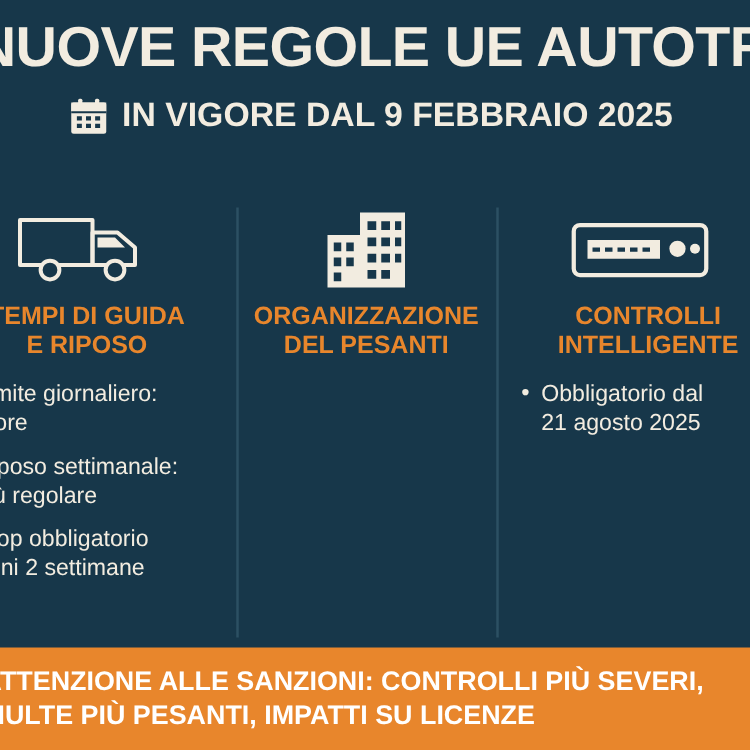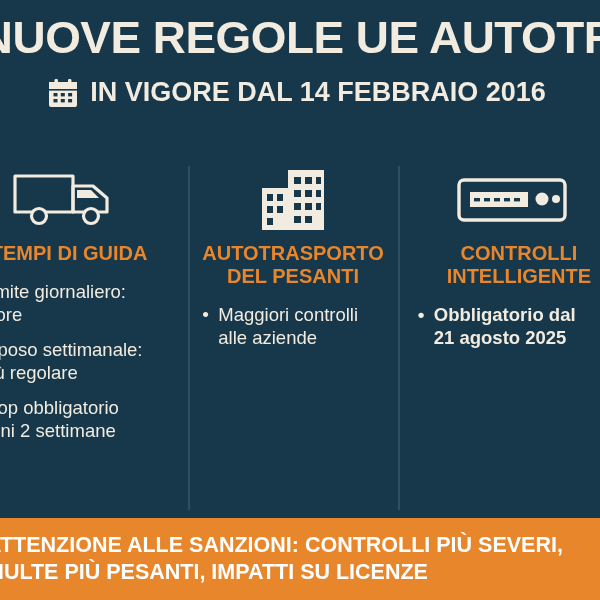--- a/index.html
+++ b/index.html
@@ -122,21 +122,21 @@
     color: #f2ece0;
   }
 
   
   .col-1 { padding-left: 0; }
   .col-1 .col-title { margin-left: -36px; }
   .col-1 .bullets { margin-left: -36px; }
   .col-1 .icon-wrap { margin-left: -44px; }
 
   .col-3 .col-title { margin-right: -40px; }
-  .col-3 .bullets { margin-left: 6px; font-weight: bold; }
+  .col-3 .bullets { margin-left: 6px; }
   .col-3 .icon-wrap { margin-left: 26px; }
 
   
   .footer {
     position: absolute;
     left: 0;
     bottom: 0;
     width: 600px;
     height: 82px;
     background: #e8862c;
@@ -171,40 +171,41 @@
           <g fill="#17374a">
             <rect x="5.5" y="15" width="4" height="3.4"></rect>
             <rect x="12.8" y="15" width="4" height="3.4"></rect>
             <rect x="20.1" y="15" width="4" height="3.4"></rect>
             <rect x="5.5" y="21" width="4" height="3.4"></rect>
             <rect x="12.8" y="21" width="4" height="3.4"></rect>
             <rect x="20.1" y="21" width="4" height="3.4"></rect>
           </g>
         </svg>
       </span>
-      <span class="subtitle">IN VIGORE DAL 14 FEBBRAIO 2016</span>
+      <span class="subtitle">IN VIGORE DAL 9 FEBBRAIO 2025</span>
     </div>
   </div>
 
   <div class="columns">
 
     <div class="col col-1">
       <div class="icon-wrap">
         <svg width="108" height="66" viewBox="0 0 108 66" aria-hidden="true">
           <g fill="none" stroke="#f2ece0" stroke-width="3.2" stroke-linejoin="round" stroke-linecap="round">
             <path d="M4 10 H62 V46 H4 Z"></path>
             <path d="M62 20 H82 L96 32 V46 H62 Z"></path>
             <path d="M66 24 H80 L88 32 H66 Z" fill="#f2ece0" stroke="none"></path>
             <circle cx="28" cy="50" r="7.5" fill="#17374a"></circle>
             <circle cx="80" cy="50" r="7.5" fill="#17374a"></circle>
           </g>
         </svg>
       </div>
       <div class="col-title">
         <span>TEMPI DI GUIDA</span><br>
+        <span>E RIPOSO</span>
       </div>
       <ul class="bullets">
         <li>Limite giornaliero:<br>9 ore</li>
         <li>Riposo settimanale:<br>più regolare</li>
         <li>Stop obbligatorio<br>ogni 2 settimane</li>
       </ul>
     </div>
 
     <div class="col col-2">
       <div class="icon-wrap">
@@ -225,25 +226,24 @@
             <rect x="62" y="24" width="5" height="7"></rect>
             <rect x="40" y="37" width="7" height="7"></rect>
             <rect x="51" y="37" width="7" height="7"></rect>
             <rect x="62" y="37" width="5" height="7"></rect>
             <rect x="40" y="50" width="7" height="7"></rect>
             <rect x="51" y="50" width="7" height="7"></rect>
           </g>
         </svg>
       </div>
       <div class="col-title">
-        <span>AUTOTRASPORTO</span><br>
+        <span>ORGANIZZAZIONE</span><br>
         <span>DEL PESANTI</span>
       </div>
       <ul class="bullets">
-        <li>Maggiori controlli<br>alle aziende</li>
       </ul>
     </div>
 
     <div class="col col-3">
       <div class="icon-wrap">
         <svg width="112" height="62" viewBox="0 0 112 62" aria-hidden="true">
           <rect x="3" y="12" width="106" height="40" rx="5" fill="none" stroke="#f2ece0" stroke-width="3.4"></rect>
           <rect x="14" y="24" width="58" height="15" fill="#f2ece0"></rect>
           <g fill="#17374a">
             <rect x="18" y="30" width="6" height="3.4"></rect>

